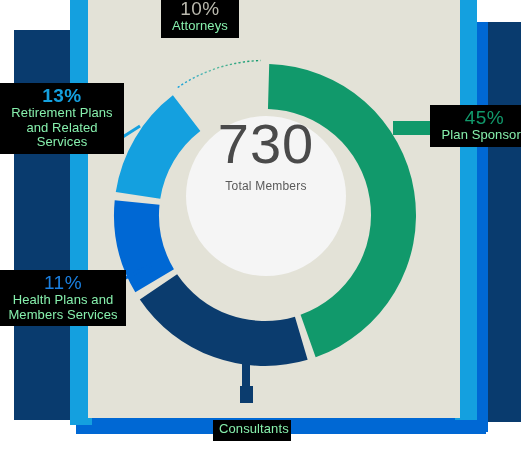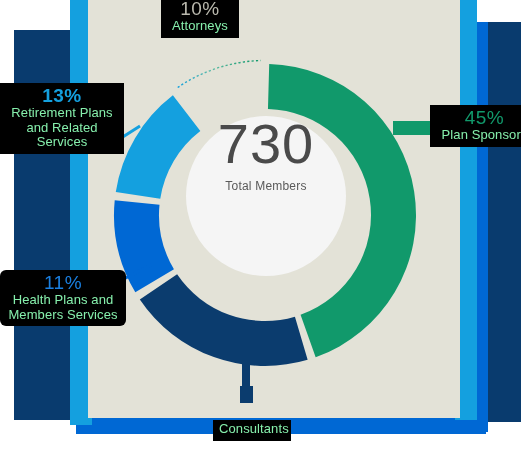--- a/index.html
+++ b/index.html
@@ -35,21 +35,21 @@
     text-align:center;line-height:1.12;}
   .callout .pct{display:block;font-size:19px;font-weight:400;letter-spacing:.5px;}
   .callout .name{display:block;font-size:13px;color:#86efac;letter-spacing:.1px;}
 
   #cl-attorneys{left:161px;top:-4px;width:66px;}
   #cl-attorneys .pct{color:#b9b8ad;}
 
   #cl-retirement{left:0px;top:83px;width:112px;}
   #cl-retirement .pct{color:#14a0df;font-weight:bold;}
 
-  #cl-health{left:0px;top:270px;width:114px;border-radius:6px;}
+  #cl-health{left:0px;top:270px;width:114px;}
   #cl-health .pct{color:#1a7fe0;}
 
   #cl-sponsors{left:430px;top:105px;width:97px;}
   #cl-sponsors .pct{color:#11996b;}
 
   #cl-consultants{left:213px;top:420px;width:66px;}
   #cl-consultants .pct{color:#0b3c6e;}
 
   
   .leader{position:absolute;}

